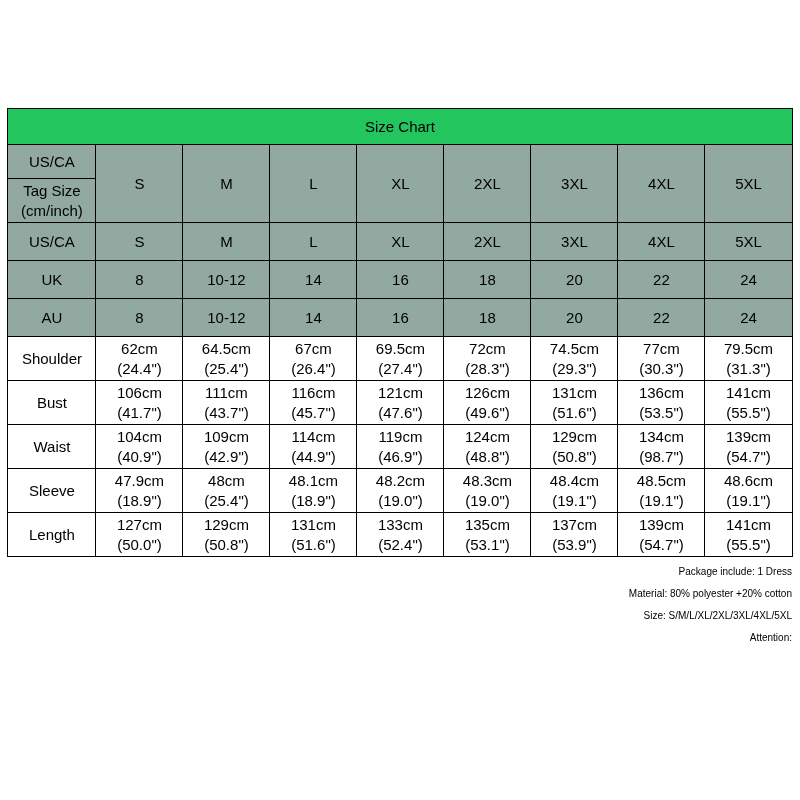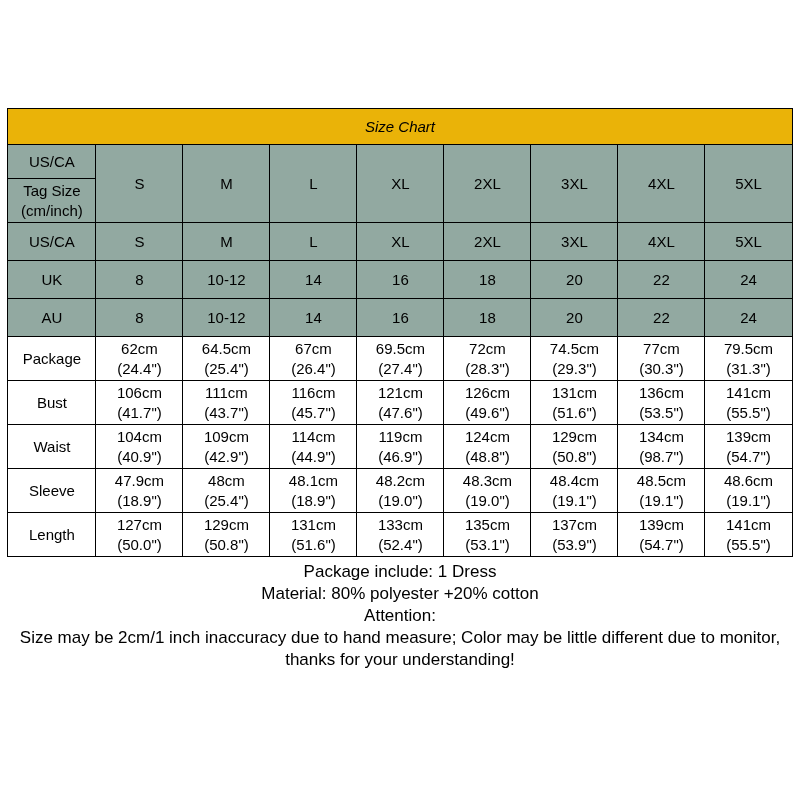--- a/index.html
+++ b/index.html
@@ -29,36 +29,35 @@
     text-align: center;
     vertical-align: middle;
     font-size: 15px;
     line-height: 1.3;
     padding: 2px 2px;
     white-space: pre-line;
   }
   td.title-cell {
     height: 36px;
     font-size: 17px;
-    background: #eab308;
-    font-style: italic;
+    background: #22c55e;
   }
   tr.hdr td { background: var(--header-bg, #92a9a1); text-align: center; }
   tr.row-a td { height: 34px; }
   tr.row-b td { height: 44px; }
   tr.row-c td, tr.row-d td, tr.row-e td { height: 38px; }
   tr.data-row td { height: 41px; background: #ffffff; }
   col.label-col { width: 88px; }
   col.size-col { width: 87px; }
   .notes {
     width: 784px;
     margin: 4px auto 0 auto;
-    font-size: 17px;
+    font-size: 10px;
     line-height: 22px;
-    text-align: center;
+    text-align: right;
   }
   .notes div { white-space: normal; }
 </style>
 </head>
 <body>
 
 <div class="page">
 
   <table class="size-chart">
     <colgroup>
@@ -124,21 +123,21 @@
         <td>10-12</td>
         <td>14</td>
         <td>16</td>
         <td>18</td>
         <td>20</td>
         <td>22</td>
         <td>24</td>
       </tr>
 
       <tr class="data-row">
-        <td>Package</td>
+        <td>Shoulder</td>
         <td>62cm
 (24.4")</td>
         <td>64.5cm
 (25.4")</td>
         <td>67cm
 (26.4")</td>
         <td>69.5cm
 (27.4")</td>
         <td>72cm
 (28.3")</td>
@@ -228,17 +227,17 @@
 (54.7")</td>
         <td>141cm
 (55.5")</td>
       </tr>
     </tbody>
   </table>
 
   <div class="notes">
     <div>Package include: 1 Dress</div>
     <div>Material: 80% polyester +20% cotton</div>
+    <div>Size: S/M/L/XL/2XL/3XL/4XL/5XL</div>
     <div>Attention:</div>
-    <div>Size may be 2cm/1 inch inaccuracy due to hand measure; Color may be little different due to monitor, thanks for your understanding!</div>
   </div>
 
 </div>
 
 </body></html>

